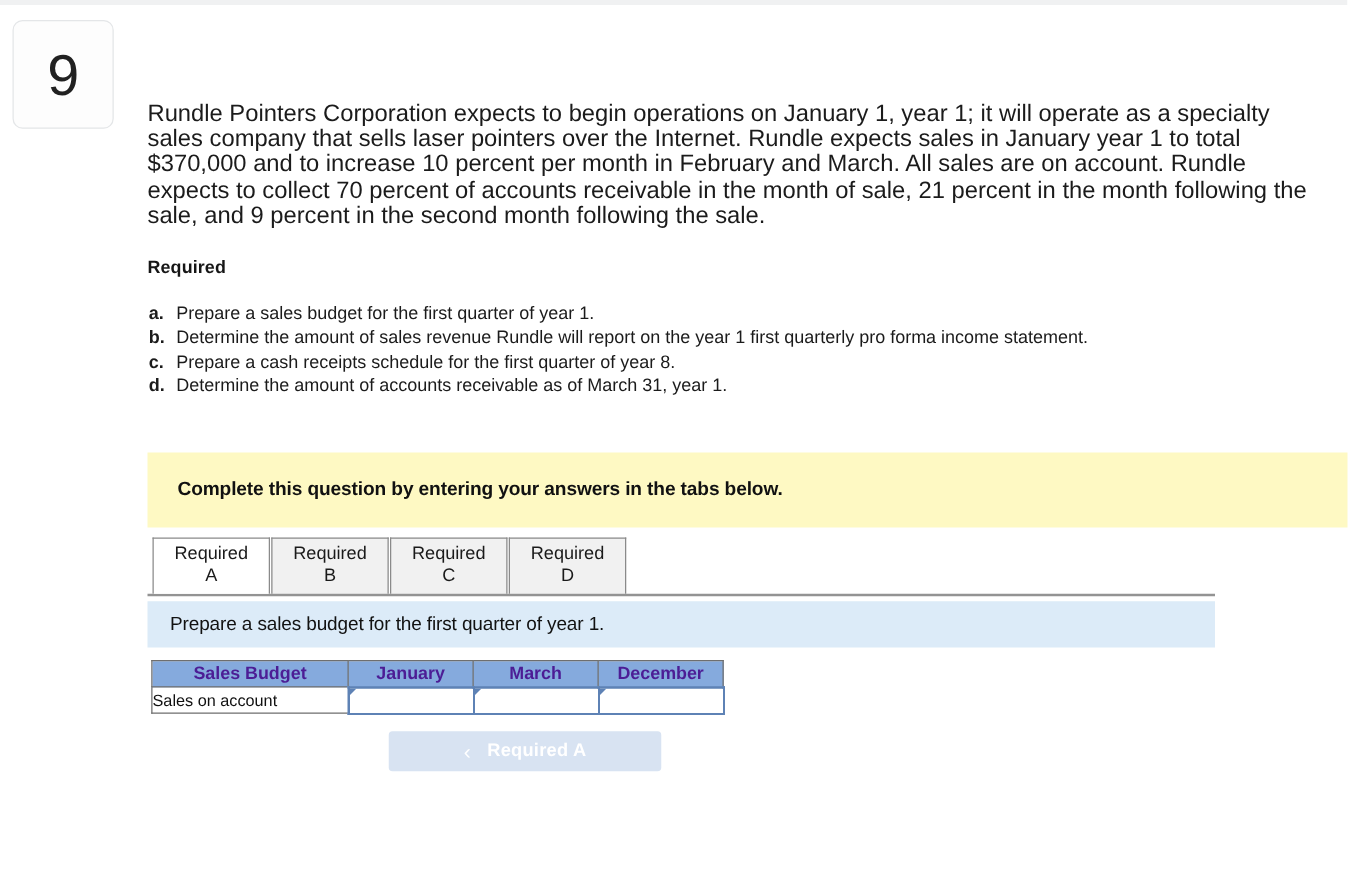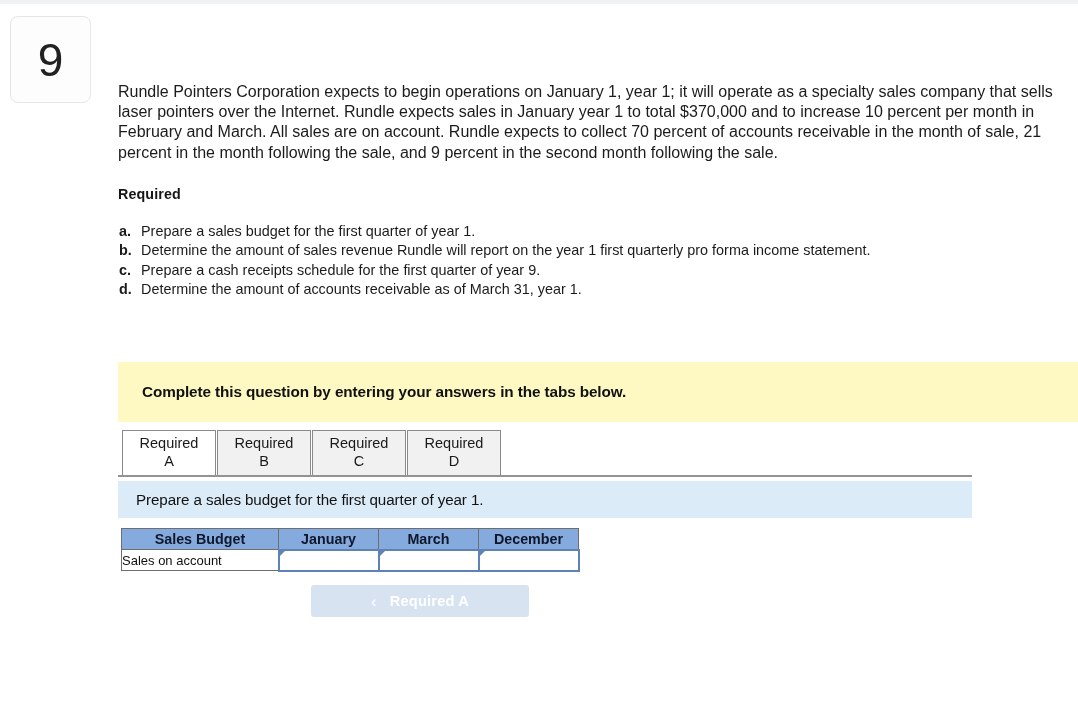--- a/index.html
+++ b/index.html
@@ -39,21 +39,21 @@
     color: #212121;
     letter-spacing: 0px;
   }
   .content {
     position: absolute;
     left: 118px;
     top: 82px;
     width: 945px;
   }
   .prompt {
-    font-size: 16px;
+    font-size: 19px;
     line-height: 20.2px;
     color: #1b1b1b;
     width: 940px;
     margin: 0;
   }
   .required-head {
     font-size: 14.3px;
     font-weight: bold;
     color: #161616;
     margin-top: 23px;
@@ -159,21 +159,21 @@
   }
   .budget-table th,
   .budget-table td {
     border: 1px solid #6e6e6e;
     padding: 0;
     height: 21px;
     box-sizing: border-box;
   }
   .budget-table th {
     background: #85aadd;
-    color: #0f172a;
+    color: #4c1d95;
     font-weight: bold;
     text-align: center;
     font-size: 14.3px;
   }
   .th-label { width: 157px; }
   .th-month { width: 100px; margin-left: 32px; }
   .cell-label {
     background: #ffffff;
     text-align: left;
     padding-left: 3px;
@@ -253,21 +253,21 @@
     <div class="req-item">
       <span class="req-letter">a.</span>
       <span class="req-text">Prepare a sales budget for the first quarter of year 1.</span>
     </div>
     <div class="req-item">
       <span class="req-letter">b.</span>
       <span class="req-text">Determine the amount of sales revenue Rundle will report on the year 1 first quarterly pro forma income statement.</span>
     </div>
     <div class="req-item">
       <span class="req-letter">c.</span>
-      <span class="req-text">Prepare a cash receipts schedule for the first quarter of year 9.</span>
+      <span class="req-text">Prepare a cash receipts schedule for the first quarter of year 8.</span>
     </div>
     <div class="req-item">
       <span class="req-letter">d.</span>
       <span class="req-text">Determine the amount of accounts receivable as of March 31, year 1.</span>
     </div>
   </div>
 </div>
 
 <div class="gray-banner">
   <div class="gray-banner-text">Complete this question by entering your answers in the tabs below.</div>

